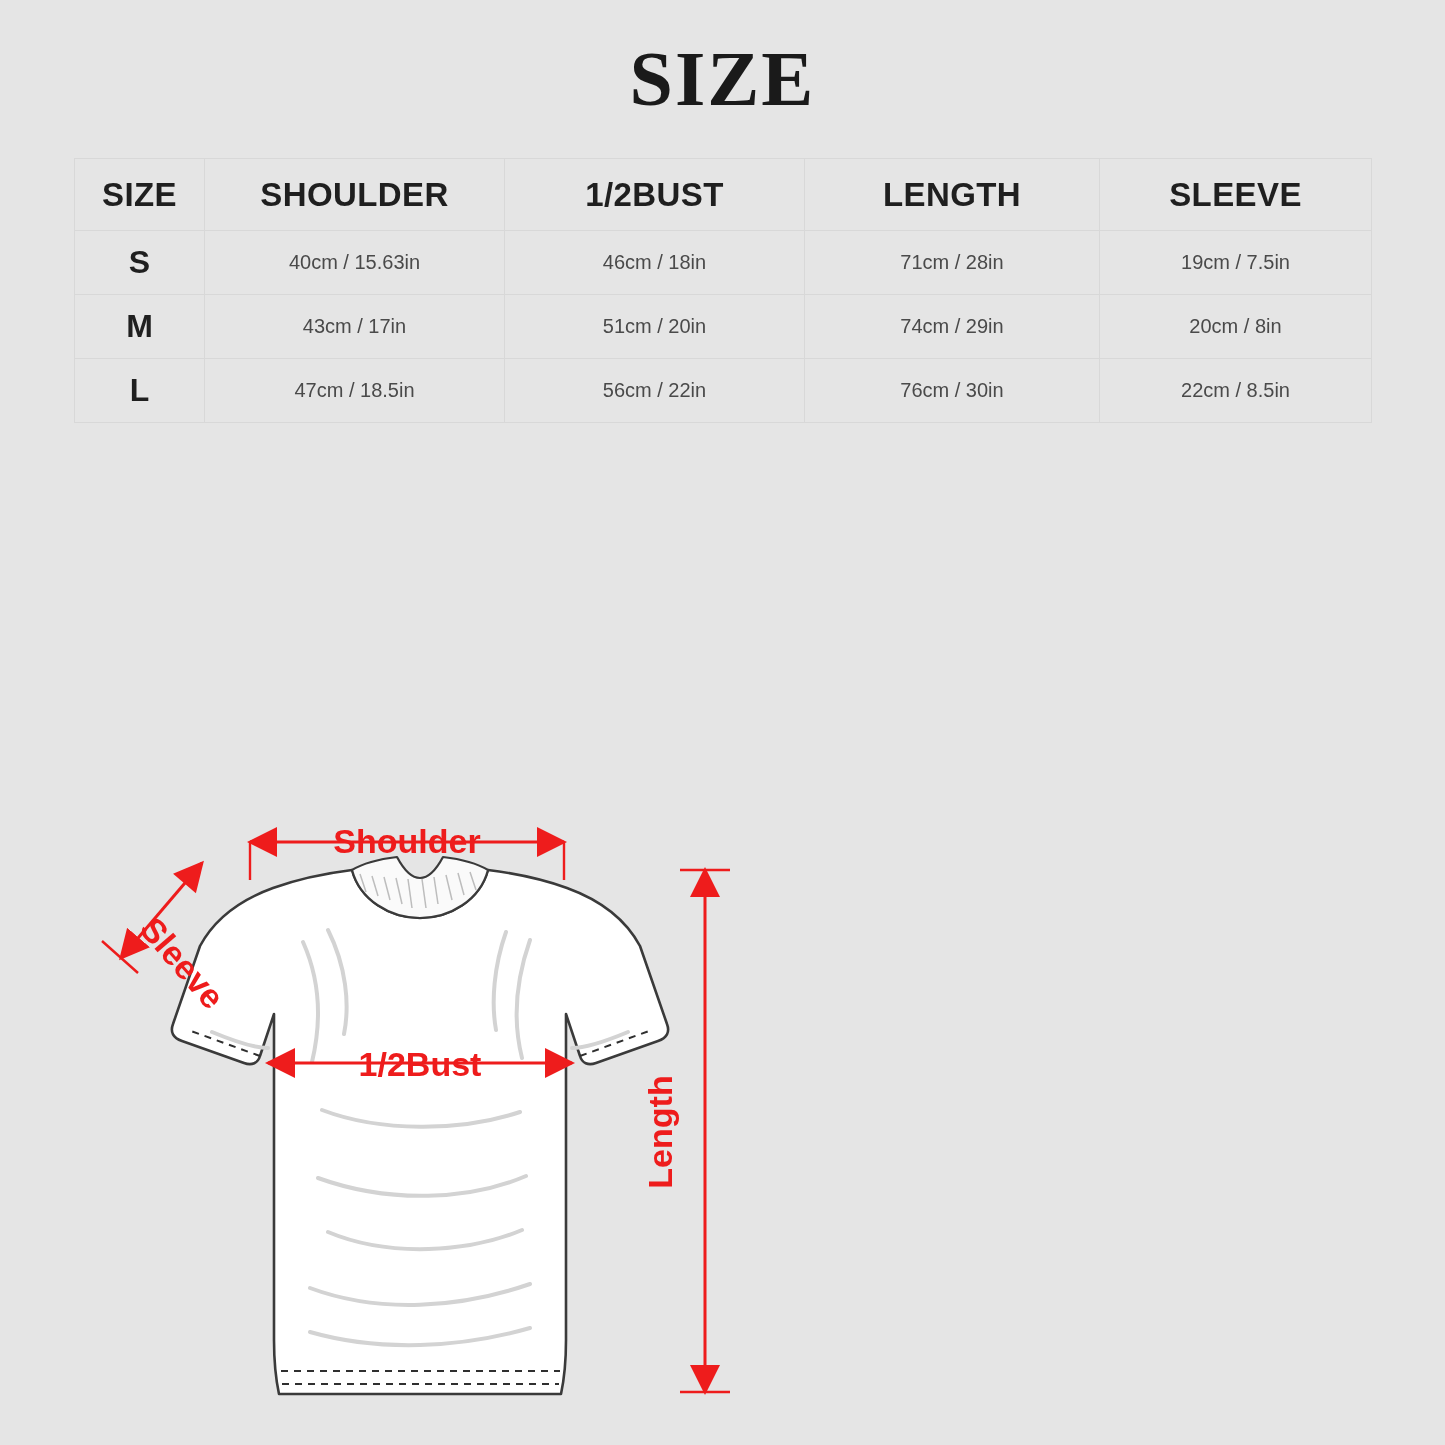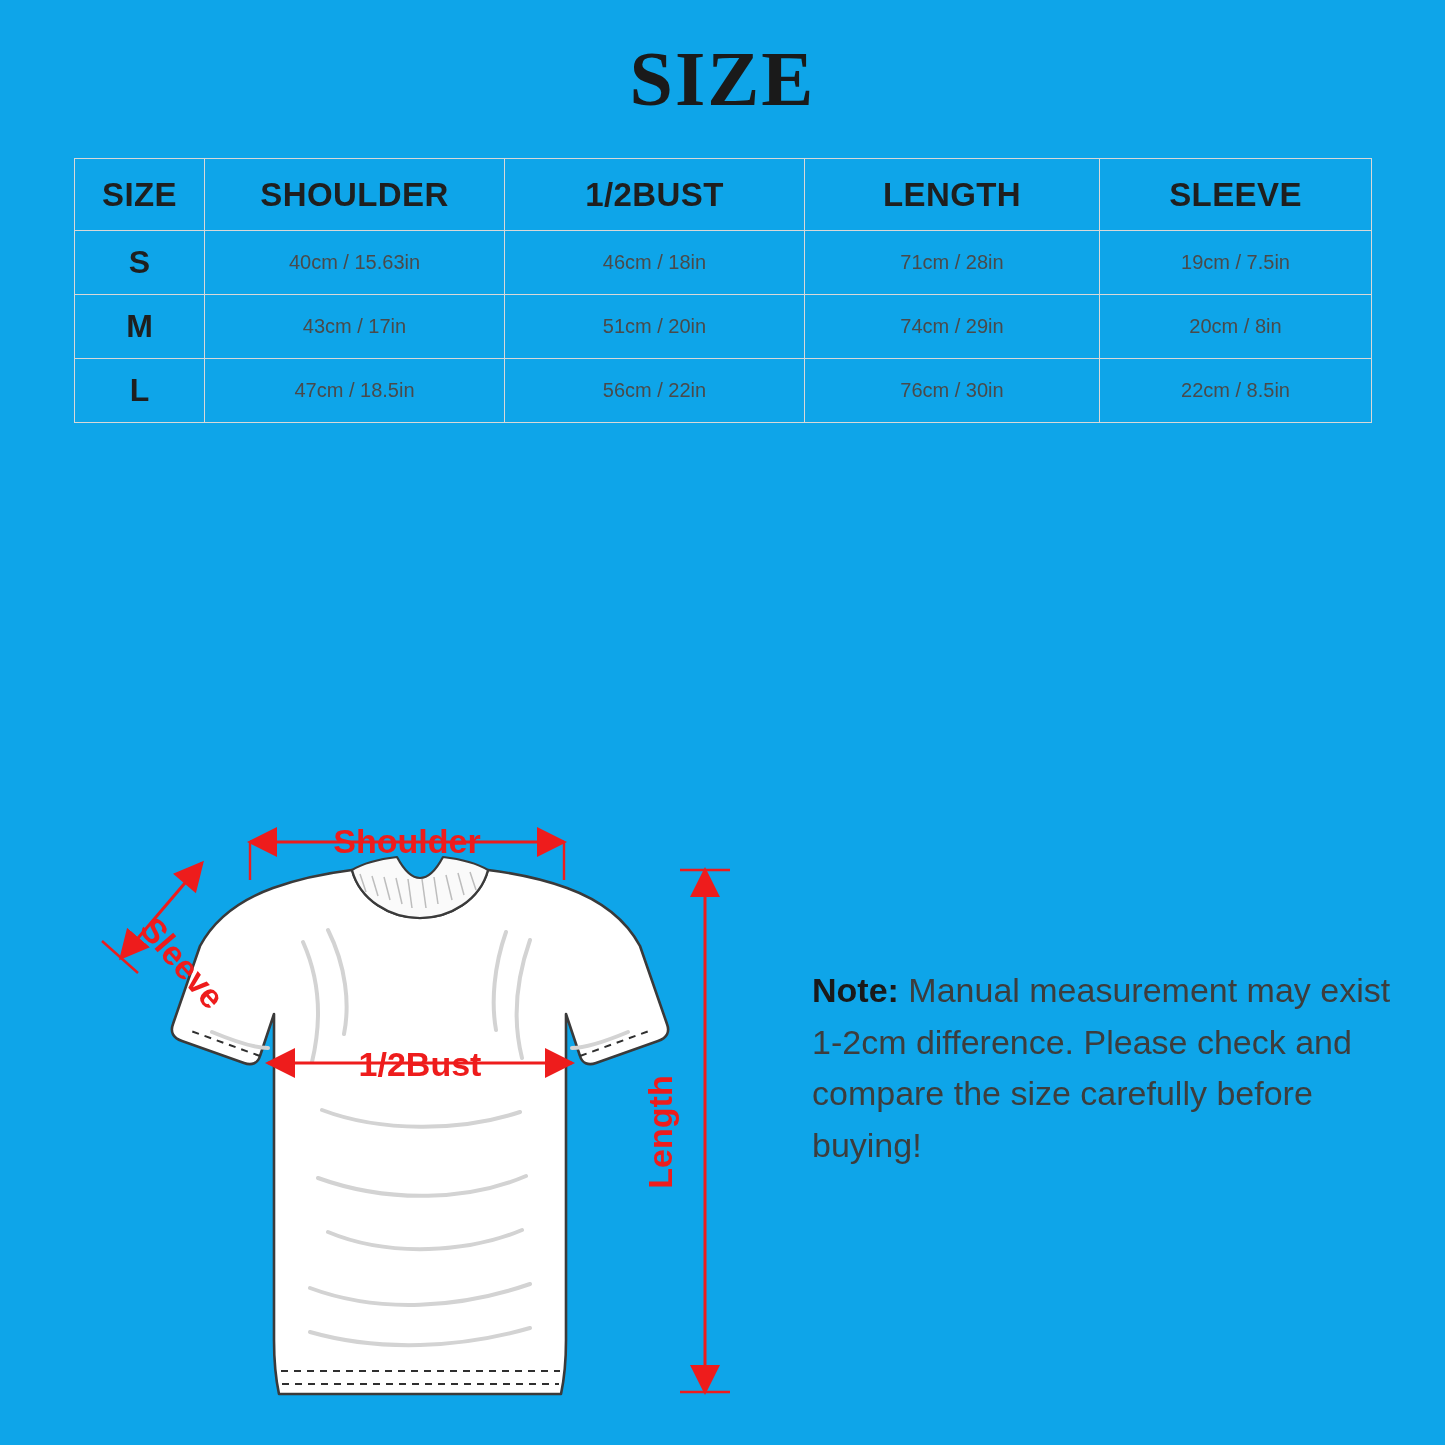--- a/index.html
+++ b/index.html
@@ -6,21 +6,21 @@
   html, body {
     margin: 0; padding: 0;
     width: 1445px; height: 1445px;
     background: #ffffff;
     font-family: "Liberation Sans", sans-serif;
   }
   #page {
     position: relative;
     width: 1445px;
     height: 1445px;
-    background: #0ea5e9;
+    background: #e5e5e5;
     overflow: hidden;
   }
 
   
   .title {
     position: absolute;
     top: 40px;
     left: 0;
     width: 1445px;
     text-align: center;
@@ -240,17 +240,14 @@
 
       <g stroke="#ee1c1c" stroke-width="3" fill="none">
         <line x1="645" y1="90" x2="645" y2="612" marker-start="url(#arrL)" marker-end="url(#arrR)"></line>
         <line x1="620" y1="90" x2="670" y2="90" stroke-width="2.4"></line>
         <line x1="620" y1="612" x2="670" y2="612" stroke-width="2.4"></line>
       </g>
       <text x="612" y="352" fill="#ee1c1c" font-family="Liberation Sans, sans-serif" font-size="34" font-weight="700" text-anchor="middle" transform="rotate(-90 612 352)">Length</text>
     </svg>
   </div>
 
-  <div class="note">
-    <b>Note:</b><span> Manual measurement may exist 1-2cm difference. Please check and compare the size carefully before buying!</span>
-  </div>
 
 </div>
 
 </body></html>

